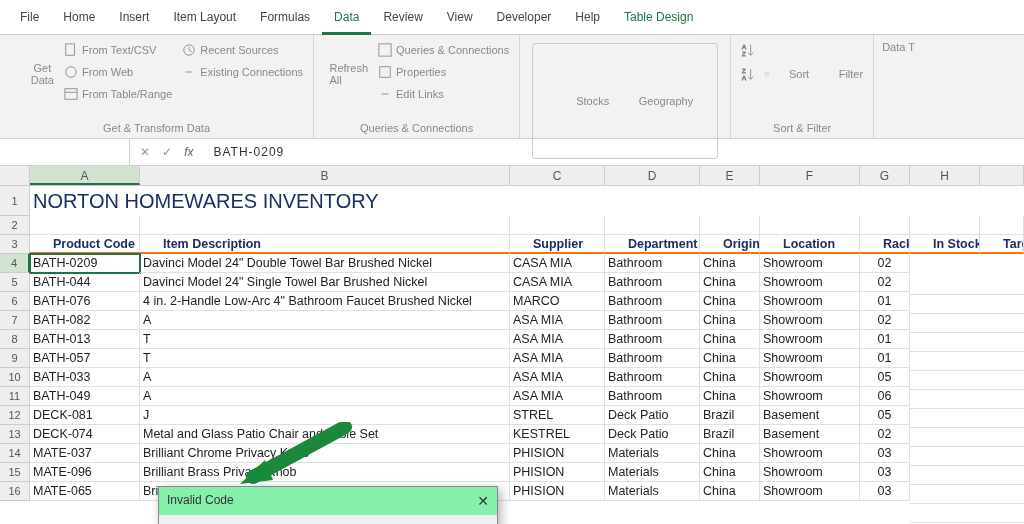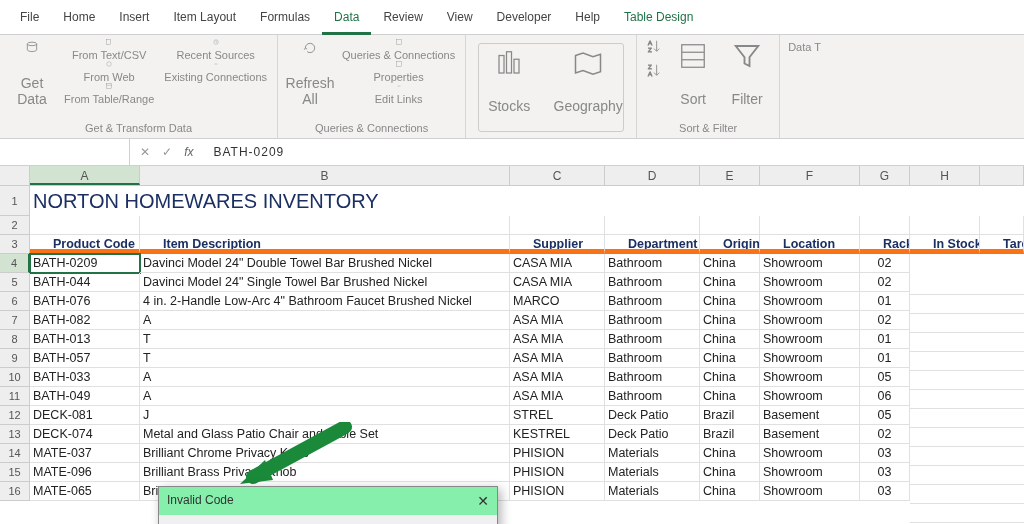--- a/index.html
+++ b/index.html
@@ -54,40 +54,38 @@
     gap: 6px;
   }
   .group-label {
     text-align: center;
     color: #888;
     font-size: 11px;
     padding: 2px 0;
   }
   .rbtn-big {
     display: flex;
-    flex-direction: column;
     align-items: center;
     justify-content: flex-end;
     width: 48px;
     height: 70px;
     color: #888;
-    font-size: 14px;
+    font-size: 11px;
     gap: 20px;
     padding: 2px;
   }
   .rbtn-big .ic { width: 30px; height: 30px; }
   .rbtn-small {
     display: flex;
     align-items: center;
     gap: 4px;
     color: #888;
     font-size: 11px;
     height: 22px;
     padding: 0 2px;
-    flex-direction: column;
   }
   .rbtn-small .ic { width: 14px; height: 14px; }
   .stack { display: flex; flex-direction: column; }
   .ic { display: inline-block; fill: #888; stroke: #888; }
   
   .fbar {
     display: flex;
     align-items: center;
     border-bottom: 1px solid #d0d0d0;
     height: 27px;
@@ -146,21 +144,21 @@
     overflow: hidden;
     white-space: nowrap;
     color: #222;
   }
   .row.tall .cell { line-height: 30px; }
   .center { text-align: center; }
   .right { text-align: right; margin-top: 40px; }
   .row.hdr .cell {
     font-weight: 700;
     color: #1b2f63;
-    border-bottom: 5px solid #f97316;
+    border-bottom: 2px solid #f97316;
     background: #fff;
     padding-left: 23px;
   }
   .title-cell {
     font-size: 20px;
     font-weight: 400;
     color: #1b2f63;
     border: none !important;
     background: #fff !important;
   }
@@ -282,21 +280,21 @@
     </div>
     <div class="group-label">Get &amp; Transform Data</div>
   </div>
 
   <div class="group">
     <div class="group-body">
       <div class="rbtn-big">
         <svg class="ic" viewBox="0 0 24 24">
             <path d="M4 12a8 8 0 1 1 3 6.2M4 12l-2 3M4 12l3 2" fill="none" stroke-width="1.5"></path>
           </svg>
-        <span style="white-space:pre-line;text-align:center">Refresh
+        <span style="white-space:pre-line;">Refresh
 All</span>
       </div>
       <div class="stack">
         <div class="rbtn-small">
             <svg class="ic" viewBox="0 0 16 16">
               <rect x="1" y="1" width="14" height="14" fill="none"></rect>
             </svg>
             <span>Queries &amp; Connections</span>
           </div>
         <div class="rbtn-small">
@@ -310,21 +308,21 @@
               <path d="M4 8h8" fill="none"></path>
             </svg>
             <span>Edit Links</span>
           </div>
       </div>
     </div>
     <div class="group-label">Queries &amp; Connections</div>
   </div>
 
   <div class="group">
-    <div class="group-body" style="border:1px solid #ccc;border-radius:3px;padding:2px;margin:4px;gap:18px">
+    <div class="group-body" style="border:1px solid #ccc;border-radius:3px;padding:22px;margin:4px;gap:18px">
       <div class="rbtn-big" style="width:56px">
         <svg class="ic" viewBox="0 0 24 24">
             <rect x="4" y="6" width="4" height="14" fill="none"></rect>
             <rect x="10" y="3" width="4" height="17" fill="none"></rect>
             <rect x="16" y="9" width="4" height="11" fill="none"></rect>
           </svg>
         <span>Stocks</span>
       </div>
       <div class="rbtn-big" style="width:66px">
         <svg class="ic" viewBox="0 0 24 24">

